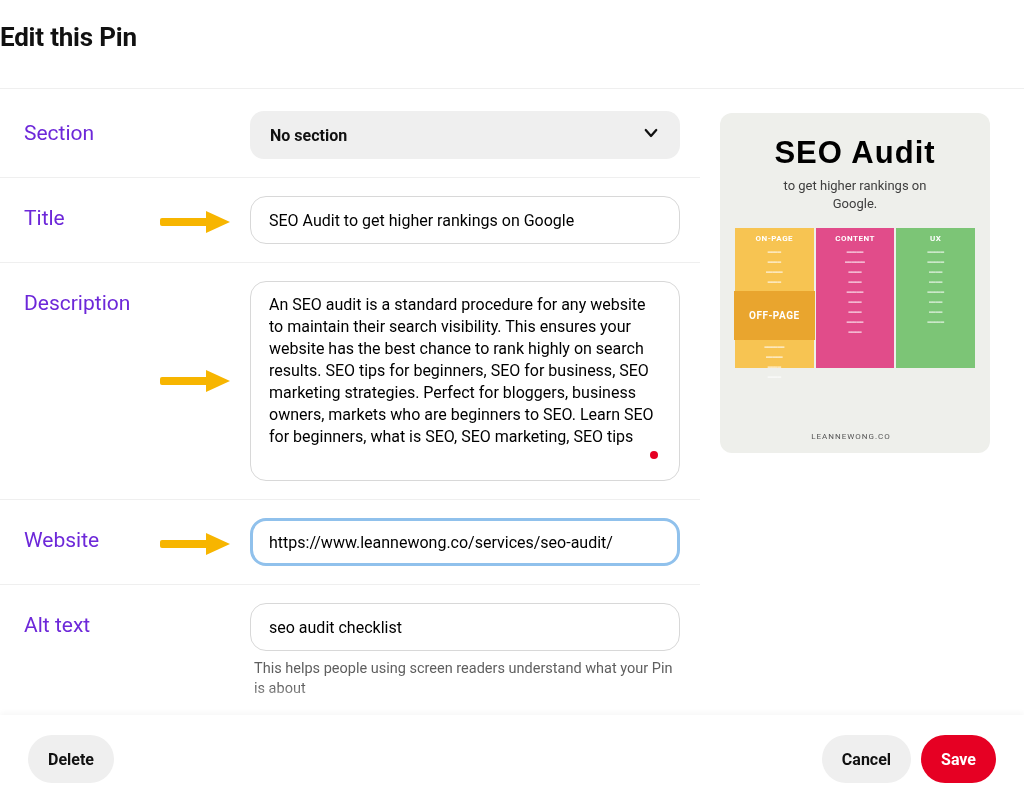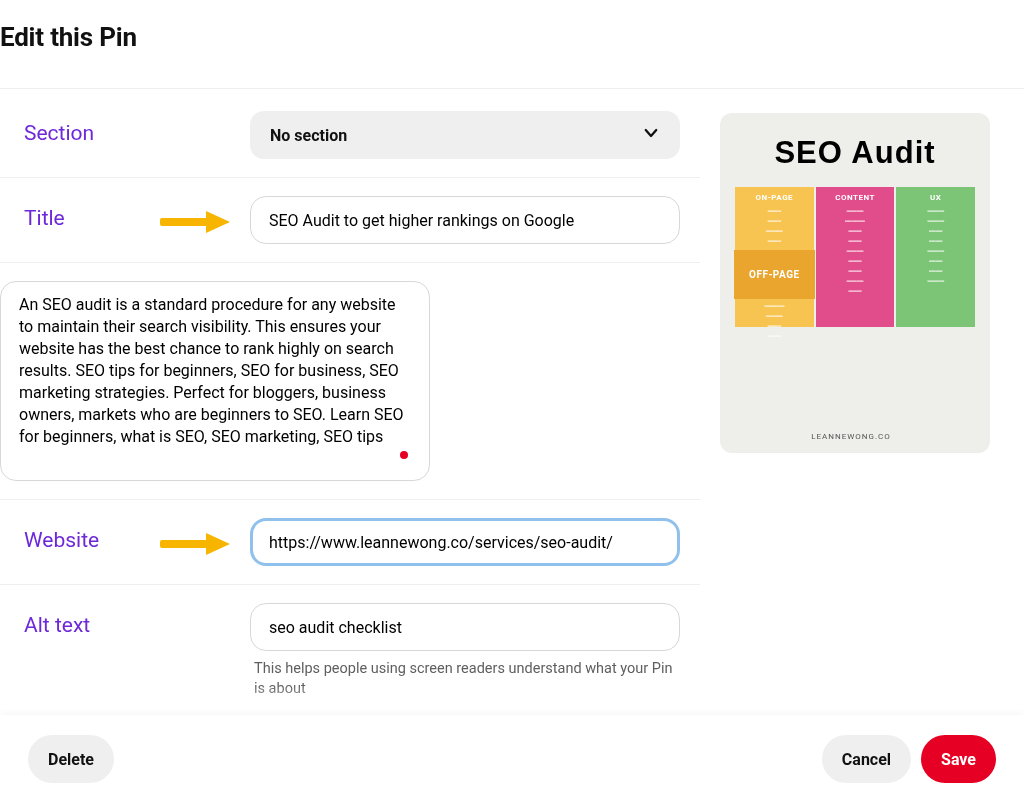--- a/index.html
+++ b/index.html
@@ -286,20 +286,29 @@
               <polygon points="46,0 70,11 46,22" fill="#F7B500"></polygon>
             </svg>
         </span>
       </div>
       <div class="row-control">
         <input class="txtfield" type="text" value="SEO Audit to get higher rankings on Google" style="">
       </div>
     </div>
 
     <div class="row">
+      <div class="row-label">
+        <span>Description</span>
+        <span class="arrow" style="left:160px; top:100px;">
+          <svg width="70" height="22" viewBox="0 0 70 22">
+              <rect x="0" y="7" width="48" height="8" rx="2" fill="#F7B500"></rect>
+              <polygon points="46,0 70,11 46,22" fill="#F7B500"></polygon>
+            </svg>
+        </span>
+      </div>
       <div class="row-control">
         <span class="txtarea-wrap">
           <textarea class="txarea" style="">An SEO audit is a standard procedure for any website to maintain their search visibility. This ensures your website has the best chance to rank highly on search results. SEO tips for beginners, SEO for business, SEO marketing strategies. Perfect for bloggers, business owners, markets who are beginners to SEO. Learn SEO for beginners, what is SEO, SEO marketing, SEO tips</textarea>
           <span class="red-dot"></span>
         </span>
       </div>
     </div>
 
     <div class="row">
       <div class="row-label">
@@ -323,20 +332,21 @@
       <div class="row-control">
         <input class="txtfield" type="text" value="seo audit checklist" style="">
         <div class="helper">This helps people using screen readers understand what your Pin is about</div>
       </div>
     </div>
 
   </div>
 
   <div class="preview">
     <div class="p-title">SEO Audit</div>
+    <div class="p-sub">to get higher rankings on Google.</div>
     <div class="cols">
       <div class="col c2">
         <div class="hdr">ON-PAGE</div>
         <div class="item">━━━━</div>
           <div class="item">━━━━</div>
           <div class="item">━━━━━</div>
           <div class="item">━━━━</div>
         <div class="off-page">OFF-PAGE</div>
         <div class="item">━━━━━━</div>
           <div class="item">━━━━━</div>

